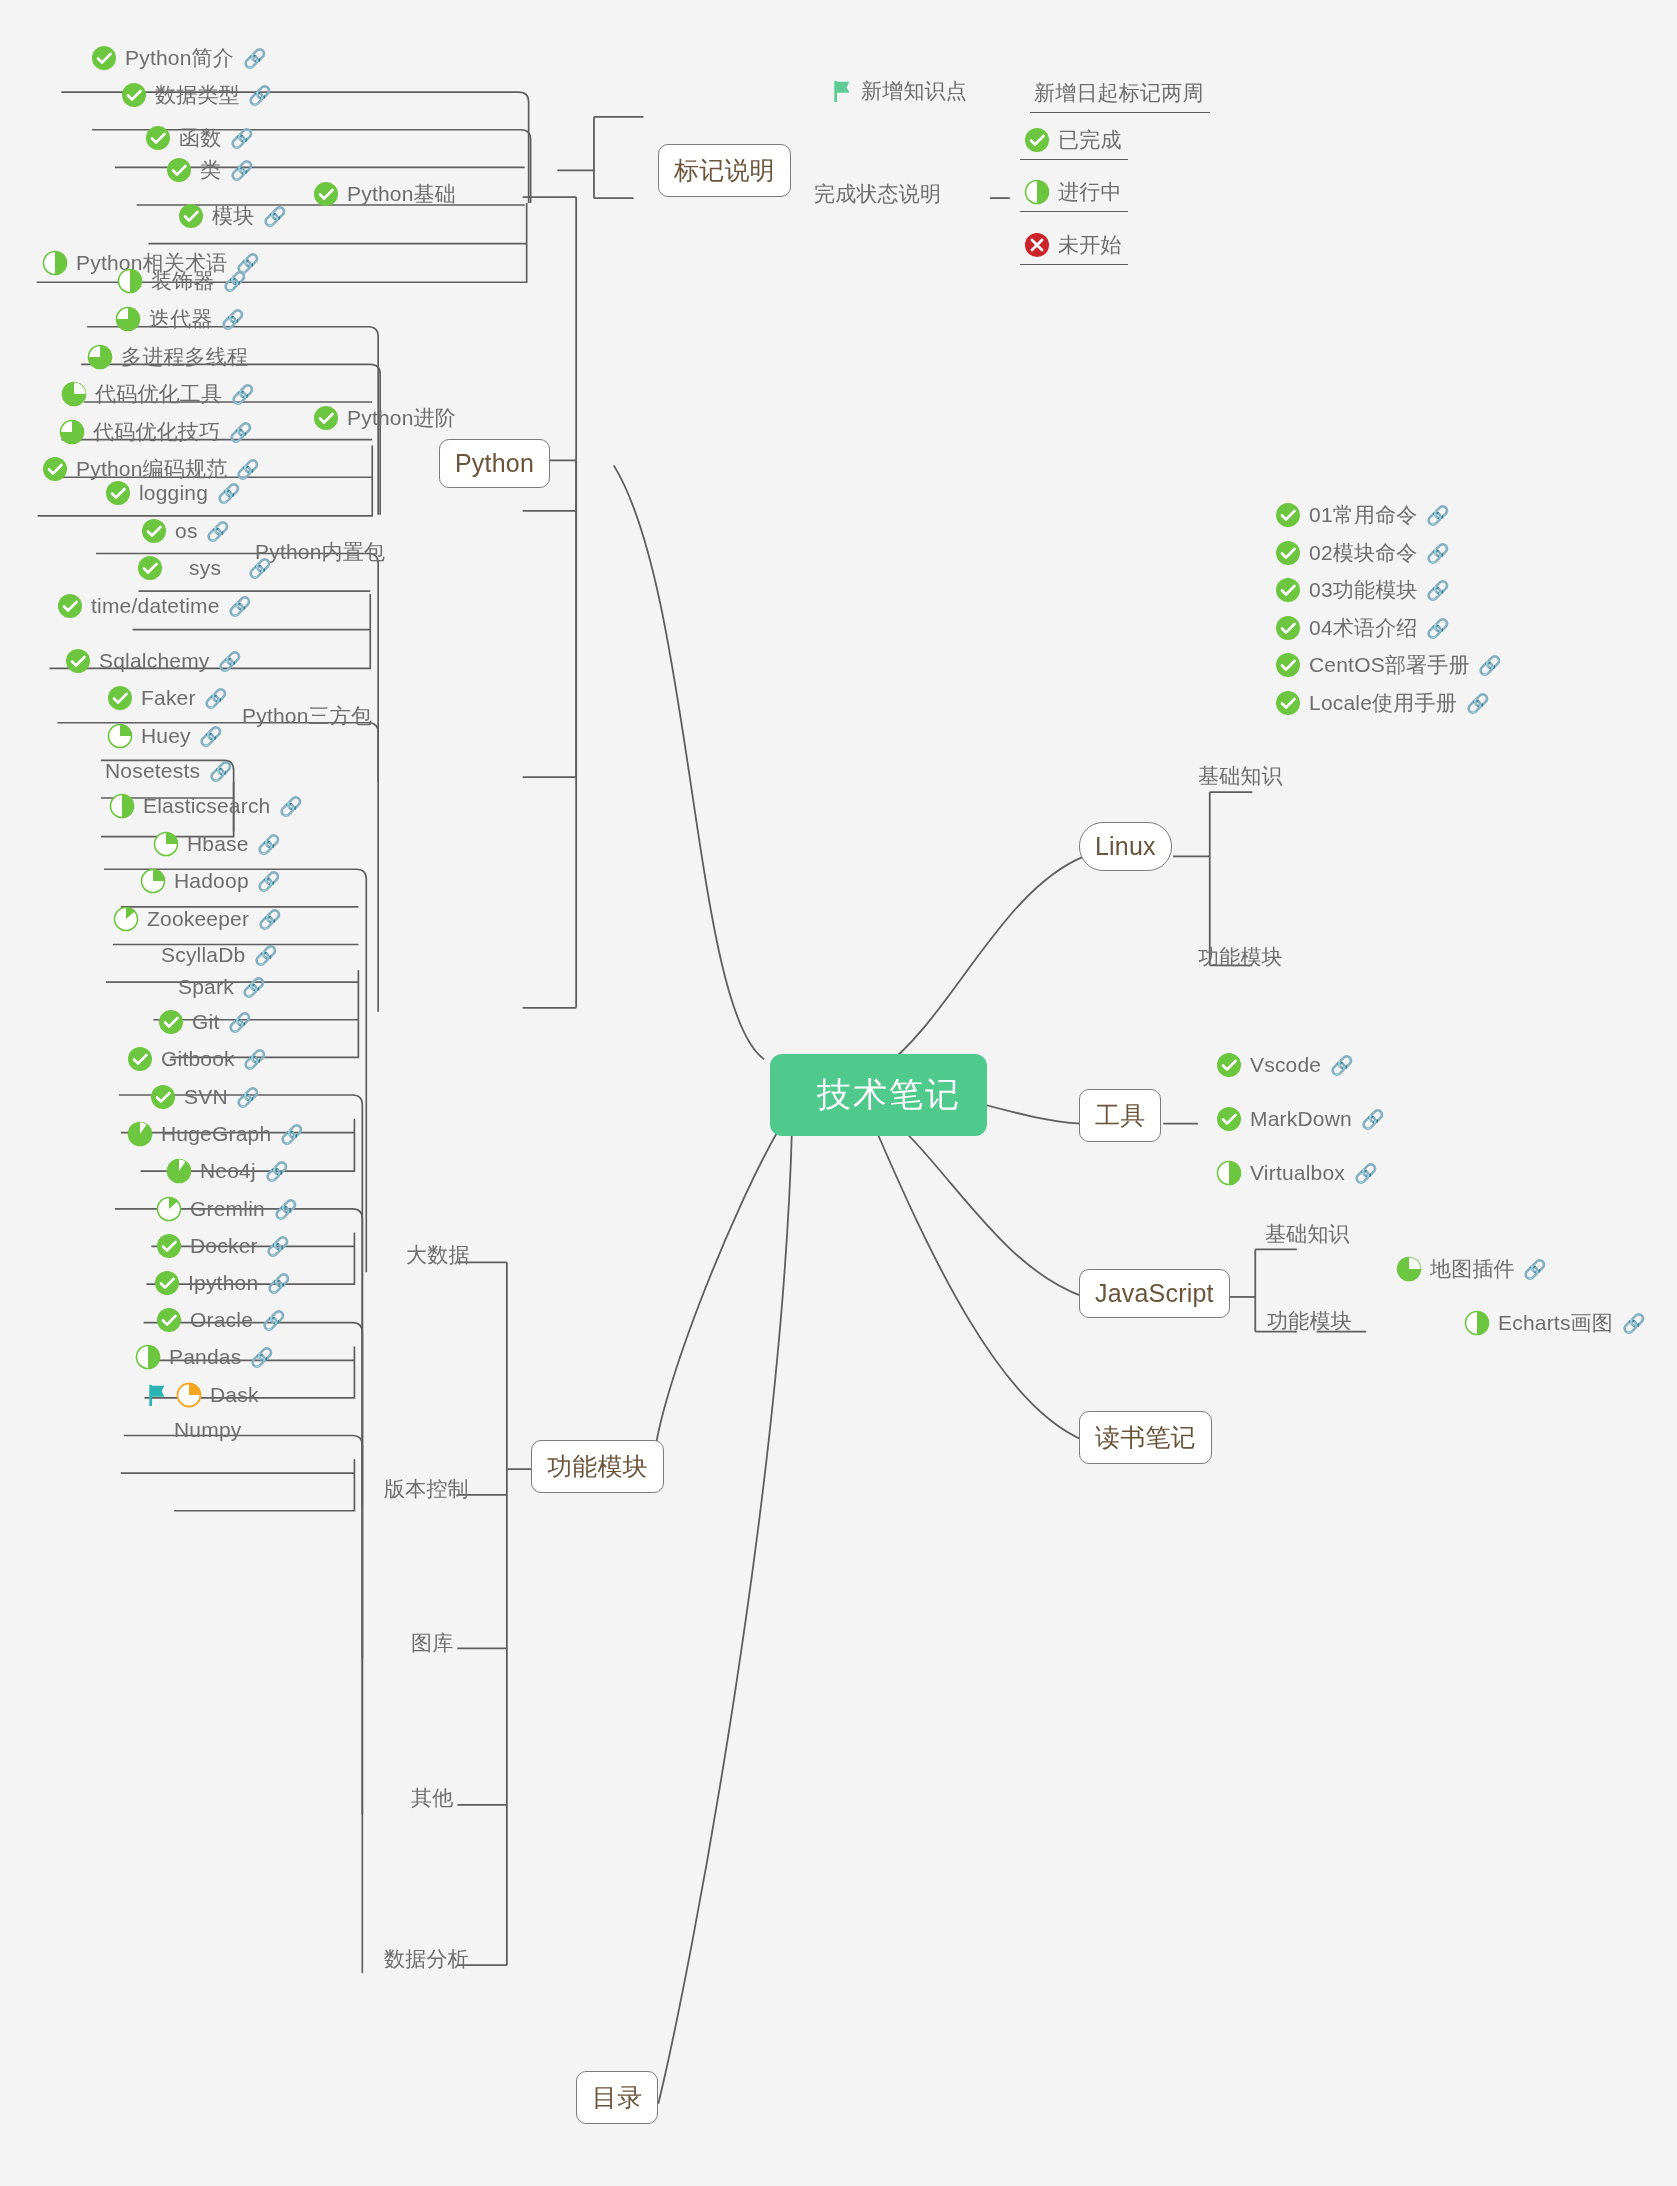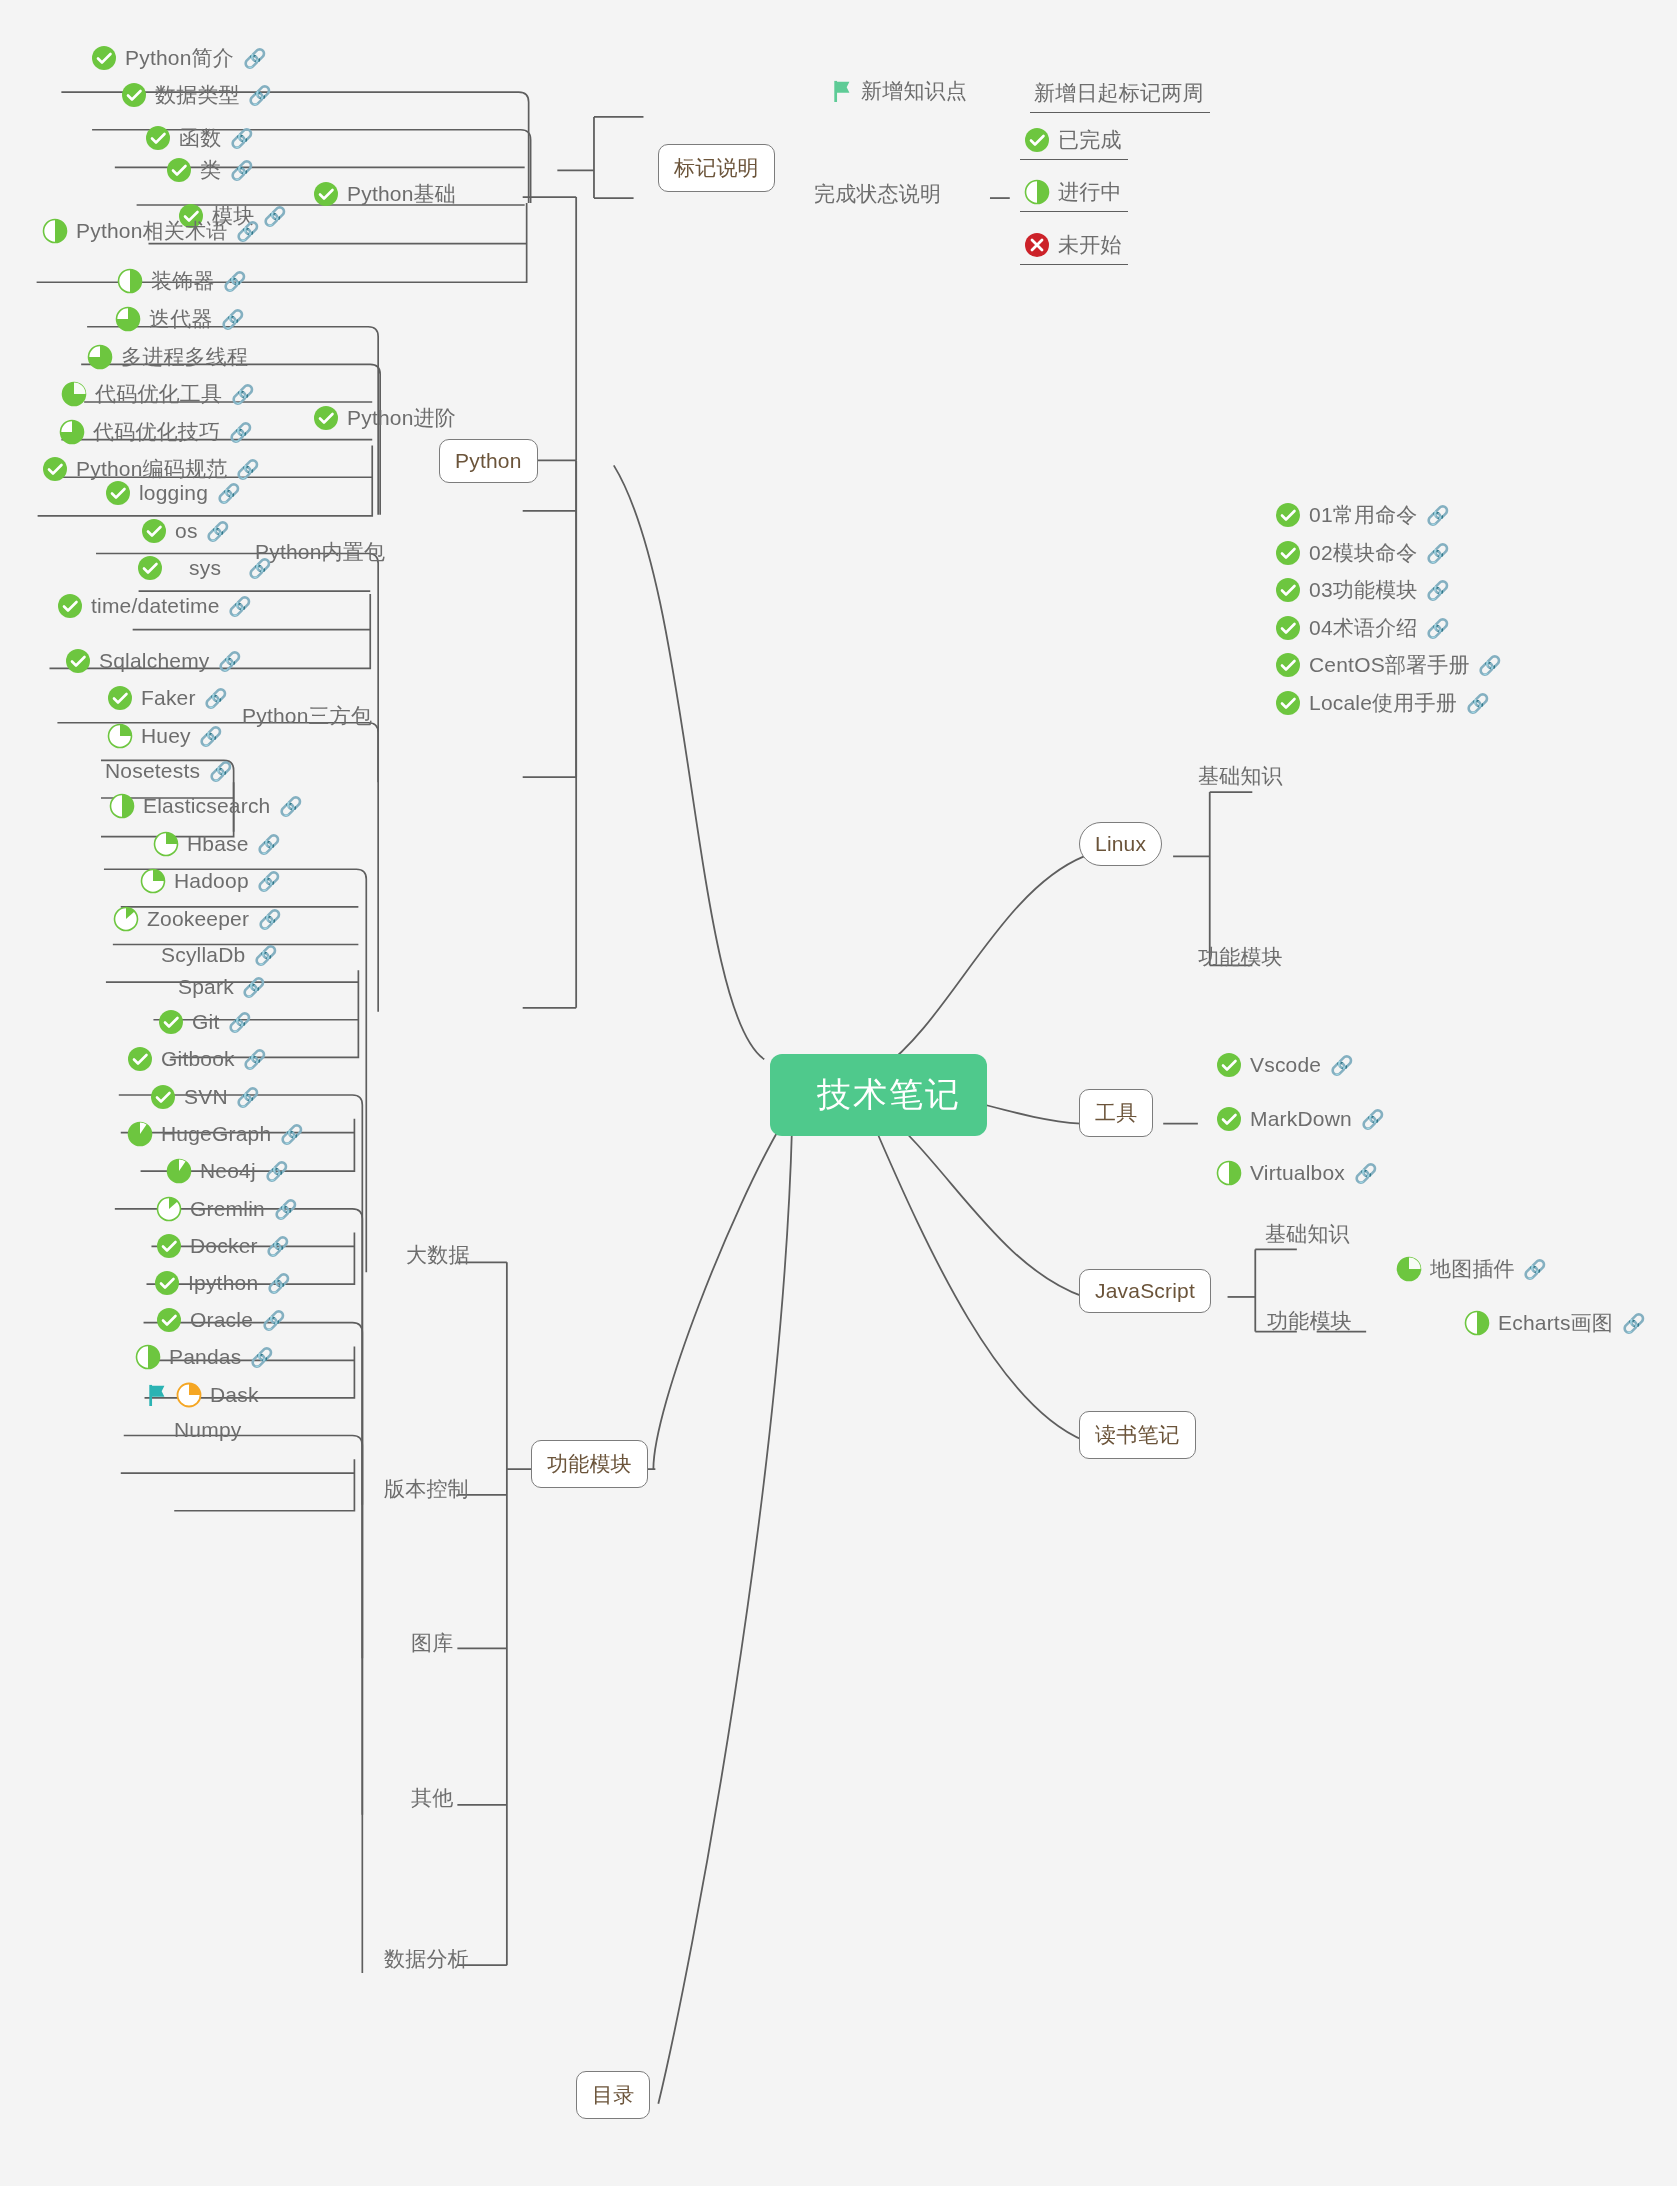--- a/index.html
+++ b/index.html
@@ -26,21 +26,21 @@
     border-bottom:1.6px solid #5e5e5e;
     background:transparent;
   }
   
   .boxnode{
     background:#ffffff;
     border:1.5px solid #7c7c7c;
     border-radius:10px;
     padding:9px 15px;
   }
-  .boxnode .txt{color:#6b543a;font-size:21px;}
+  .boxnode .txt{color:#6b543a;font-size:25px;}
   
   .plain{background:transparent;}
   .plain .txt{color:#6d6d6d;font-size:21px;}
 
   
   .root{
     position:absolute;
     background:#4fc98c;
     border-radius:12px;
     padding:18px 26px;
@@ -274,21 +274,21 @@
     <span class="lnk">🔗</span>
   </div>
   <div class="node plain" style="left:178px;top:195px;margin-top:7px;">
     <svg class="ico" viewBox="0 0 26 26">
         <circle cx="13" cy="13" r="12" fill="#6dc63f"></circle>
         <path d="M7 13.5 L11 17.5 L19.5 9" stroke="#fff" stroke-width="2.6" fill="none" stroke-linecap="round" stroke-linejoin="round"></path>
       </svg>
     <span class="txt">模块</span>
     <span class="lnk">🔗</span>
   </div>
-  <div class="node plain" style="left:42px;top:217px;">
+  <div class="node plain" style="left:42px;top:249px;">
     <svg class="ico" viewBox="0 0 26 26">
         <circle cx="13" cy="13" r="11.5" fill="#fff" stroke="#6dc63f" stroke-width="1.6"></circle>
         <path d="M13 1.5 A11.5 11.5 0 0 1 13 24.5 Z" fill="#6dc63f"></path>
       </svg>
     <span class="txt">Python相关术语</span>
     <span class="lnk">🔗</span>
   </div>
 
   <div class="node plain" style="left:313px;top:404px;">
     <svg class="ico" viewBox="0 0 26 26">

